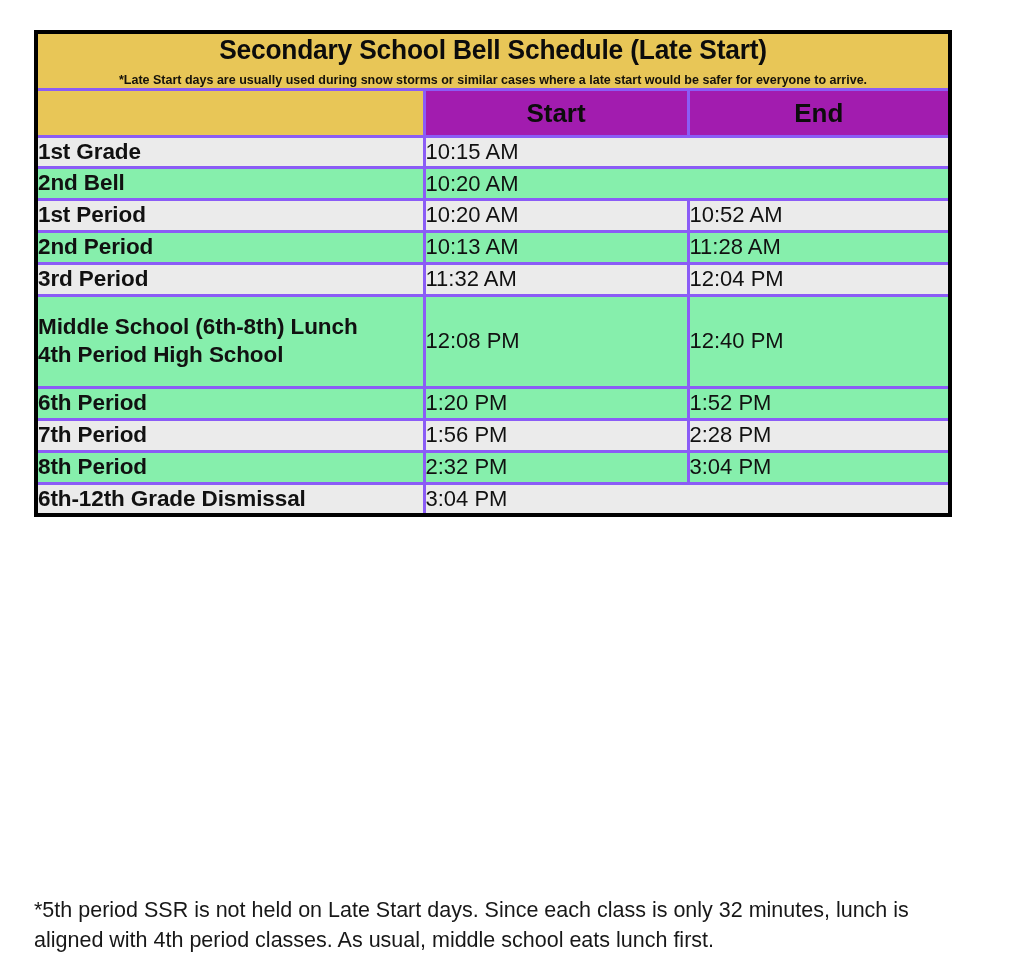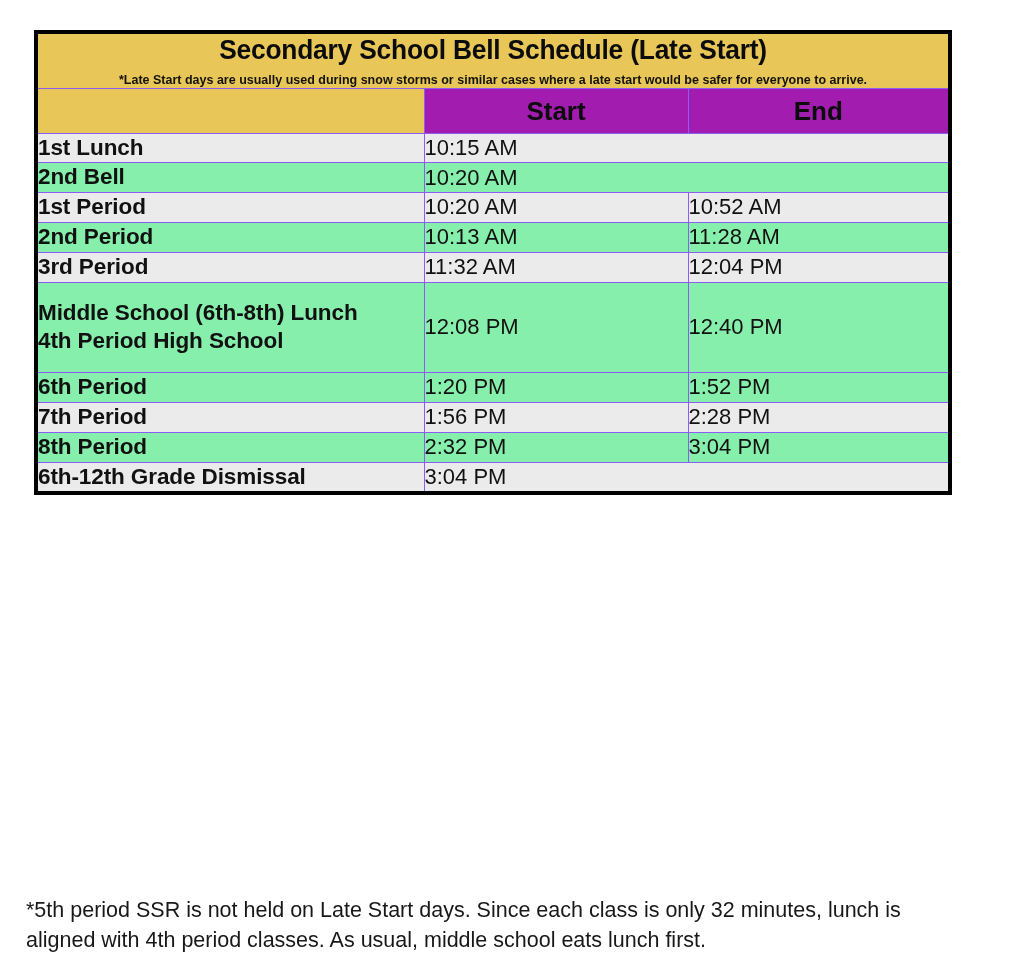--- a/index.html
+++ b/index.html
@@ -28,21 +28,21 @@
     top: 30px;
     width: 918px;
     border-collapse: collapse;
     table-layout: fixed;
     background: #ffffff;
     border: 4px solid #000000;
   }
 
   .schedule-table td,
   .schedule-table th {
-    border: 1px solid #8b5cf6;
+    border: 3px solid #8b5cf6;
     padding: 0;
     vertical-align: middle;
   }
 
   
   .title-cell {
     background: #e8c657;
     text-align: center;
     padding: 8px 10px 7px 10px;
     border-bottom: 3px solid #000000;
@@ -115,21 +115,21 @@
 
   .row-tall .label-cell,
   .row-tall .time-cell {
     padding-top: 16px;
     padding-bottom: 16px;
   }
 
   
   .footnote {
     position: absolute;
-    left: 26px;
+    left: 34px;
     top: 896px;
     width: 924px;
     font-size: 21.5px;
     line-height: 1.38;
     color: #181818;
     font-family: "Liberation Sans", sans-serif;
     text-align: left;
   }
 </style>
 </head>
@@ -152,21 +152,21 @@
         </td>
       </tr>
 
       <tr>
         <td class="col-head blank"></td>
         <td class="col-head">Start</td>
         <td class="col-head">End</td>
       </tr>
 
       <tr class="shade">
-        <td class="label-cell">1st Lunch</td>
+        <td class="label-cell">1st Grade</td>
         <td class="time-cell" colspan="2">10:15 AM</td>
       </tr>
 
       <tr class="plain">
         <td class="label-cell">2nd Bell</td>
         <td class="time-cell" colspan="2">10:20 AM</td>
       </tr>
 
       <tr class="shade">
         <td class="label-cell">1st Period</td>

